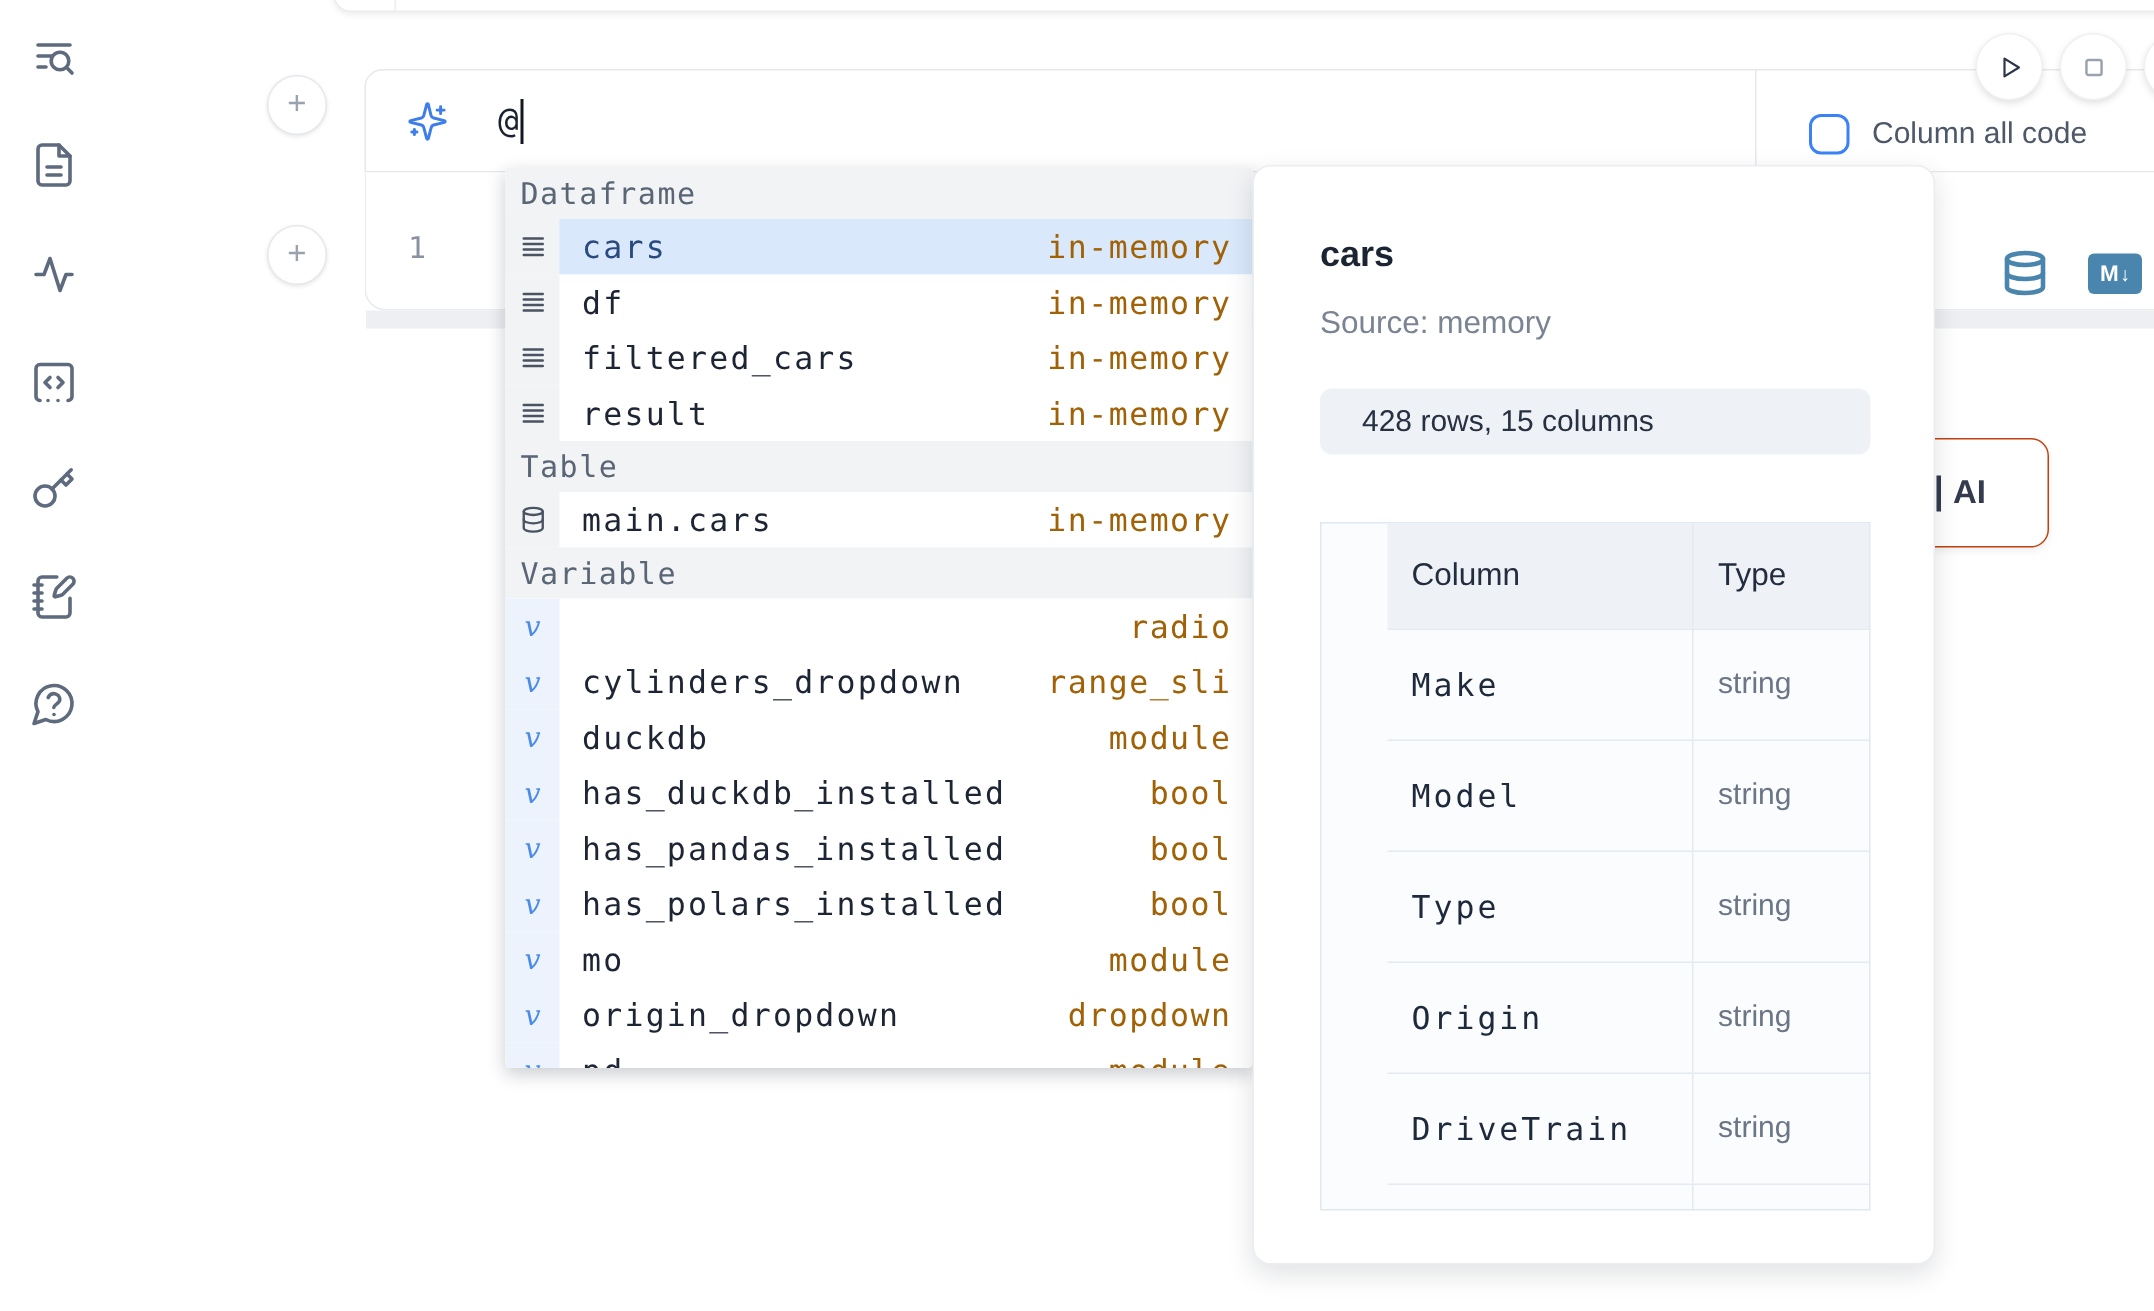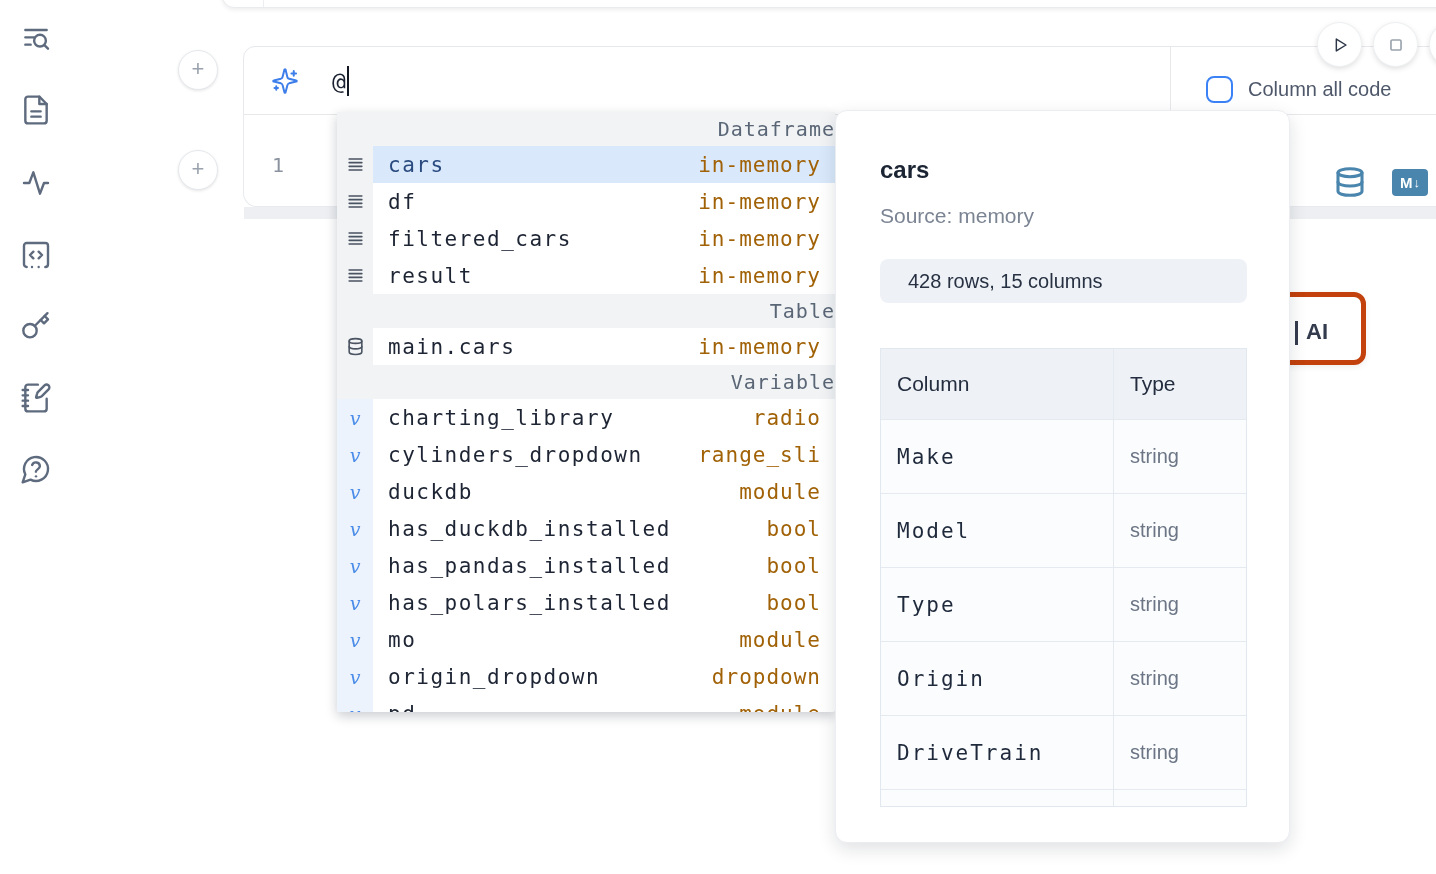--- a/index.html
+++ b/index.html
@@ -51,21 +51,21 @@
   .db-action { width:32px; height:34px; color:#4985ac; cursor:pointer; }
   .db-action svg { width:32px; height:34px; }
   .md-action { width:36px; height:27px; background:#4985ac; border-radius:4px; color:#fff;
     font-weight:bold; font-size:15px; display:flex; align-items:center; justify-content:center; cursor:pointer; }
   .md-action .arr { font-size:13px; margin-left:1px; }
 
   
   .ac-menu { position:absolute; left:337px; top:112px; width:498px; height:600px; background:#fff;
     z-index:3; box-shadow:0 4px 12px rgba(15,23,42,.22); overflow:hidden; border-radius:0 0 3px 3px; }
   .ac-header { height:34px; line-height:34px; background:#f1f3f5; color:#5a6676; padding-left:10px;
-    font-family:"DejaVu Sans Mono", monospace; font-size:20px; letter-spacing:1px;text-align:right; }
+    font-family:"DejaVu Sans Mono", monospace; font-size:20px; letter-spacing:1px; }
   .ac-row { height:37px; display:flex; align-items:center; background:#fff; cursor:pointer; }
   .ac-gutter { width:36px; align-self:stretch; background:#f1f3f5; display:flex; align-items:center;
     justify-content:center; color:#4a5361; flex:none; }
   .ac-gutter svg { width:19px; height:19px; }
   .ac-gutter.blue { background:#ecf3fc; }
   .vg { font-family:"DejaVu Serif", serif; font-style:italic; font-size:19px; color:#4a8ce8; }
   .ac-name { font-family:"DejaVu Sans Mono", monospace; font-size:21px; letter-spacing:1.5px;
     color:#1d2433; padding-left:15px; white-space:nowrap; }
   .ac-detail { margin-left:auto; padding-right:14px; font-family:"DejaVu Sans Mono", monospace;
     font-size:21px; letter-spacing:1px; color:#a16207; white-space:nowrap; }
@@ -75,32 +75,32 @@
 
   
   .preview { position:absolute; left:835px; top:110px; width:455px; height:733px; background:#fff;
     border:1px solid #ebedf1; border-radius:12px; z-index:5; box-shadow:0 6px 18px rgba(15,23,42,.13); overflow:hidden; }
   .pv-title { position:absolute; left:44px; top:45px; font-size:24px; font-weight:bold; color:#1b2432; }
   .pv-source { position:absolute; left:44px; top:93px; font-size:21px; color:#7b8493; }
   .pv-badge { position:absolute; left:44px; top:148px; width:367px; height:44px; background:#eef2f7;
     border-radius:8px; line-height:44px; padding-left:28px; font-size:20px; color:#273142; }
   .pv-table { position:absolute; left:44px; top:237px; width:367px; height:459px;
     border:1px solid #e2e8f0; overflow:hidden; background:#fbfcfd; }
-  .pv-tr { display:flex; height:74px; border-top:1px solid #e5eaf0; }
+  .pv-tr { display:flex; height:74px; border-top:1px solid #e5eaf0;margin-left:44px; }
   .pv-tr.head { height:70px; border-top:none; background:#eef2f6; }
   .pv-td { display:flex; align-items:center; padding-left:16px; }
   .pv-td.c1 { width:232px; }
   .pv-td.c2 { width:133px; border-left:1px solid #e5eaf0; }
   .pv-tr.head .pv-td { font-size:21px; color:#232d3f; }
   .pv-tr .col-name { font-family:"DejaVu Sans Mono", monospace; font-size:21px; letter-spacing:2px; color:#1e293b; }
   .pv-tr .col-type { font-size:20px; color:#6b7585; }
 
   
   .ai-button { position:absolute; left:1246px; top:292px; width:120px; height:73px; background:#fff;
-    border:5px solid #c2410c; border-radius:12px; box-shadow:0 2px 6px rgba(0,0,0,.07); z-index:4; cursor:pointer; }
+    border:1px solid #c2410c; border-radius:12px; box-shadow:0 2px 6px rgba(0,0,0,.07); z-index:4; cursor:pointer; }
   .ai-button .frag { position:absolute; left:44px; top:24px; width:3px; height:24px; background:#333b4d; }
   .ai-button .lbl { position:absolute; left:55px; top:22px; font-size:22px; font-weight:bold; color:#333b4d; }
 </style>
 </head>
 <body>
 
 <div id="app">
 
   <div class="sidebar">
     <div class="side-icon" style="top:22px">
@@ -257,21 +257,20 @@
           </svg>
         </span>
         <span class="ac-name">main.cars</span>
         <span class="ac-detail">in-memory</span>
       </div>
       <div class="ac-header">Variable</div>
       <div class="ac-row">
         <span class="ac-gutter blue">
           <i class="vg">v</i>
         </span>
-        <span class="ac-name">charting_library</span>
         <span class="ac-detail">radio</span>
       </div>
       <div class="ac-row">
         <span class="ac-gutter blue">
           <i class="vg">v</i>
         </span>
         <span class="ac-name">cylinders_dropdown</span>
         <span class="ac-detail">range_sli</span>
       </div>
       <div class="ac-row">

